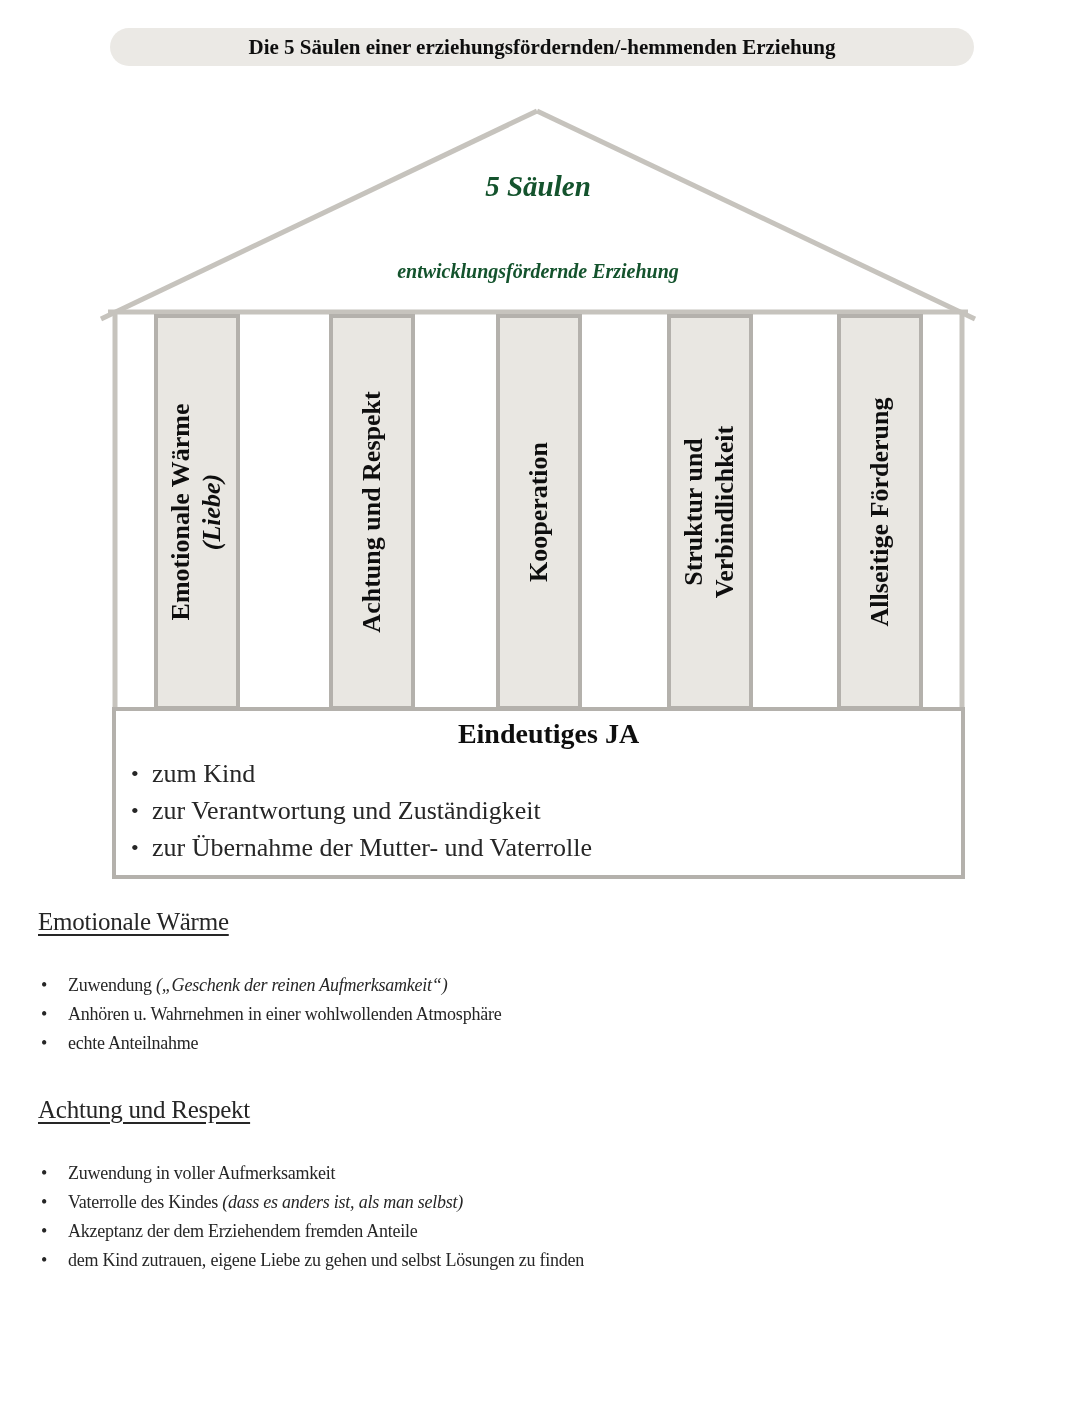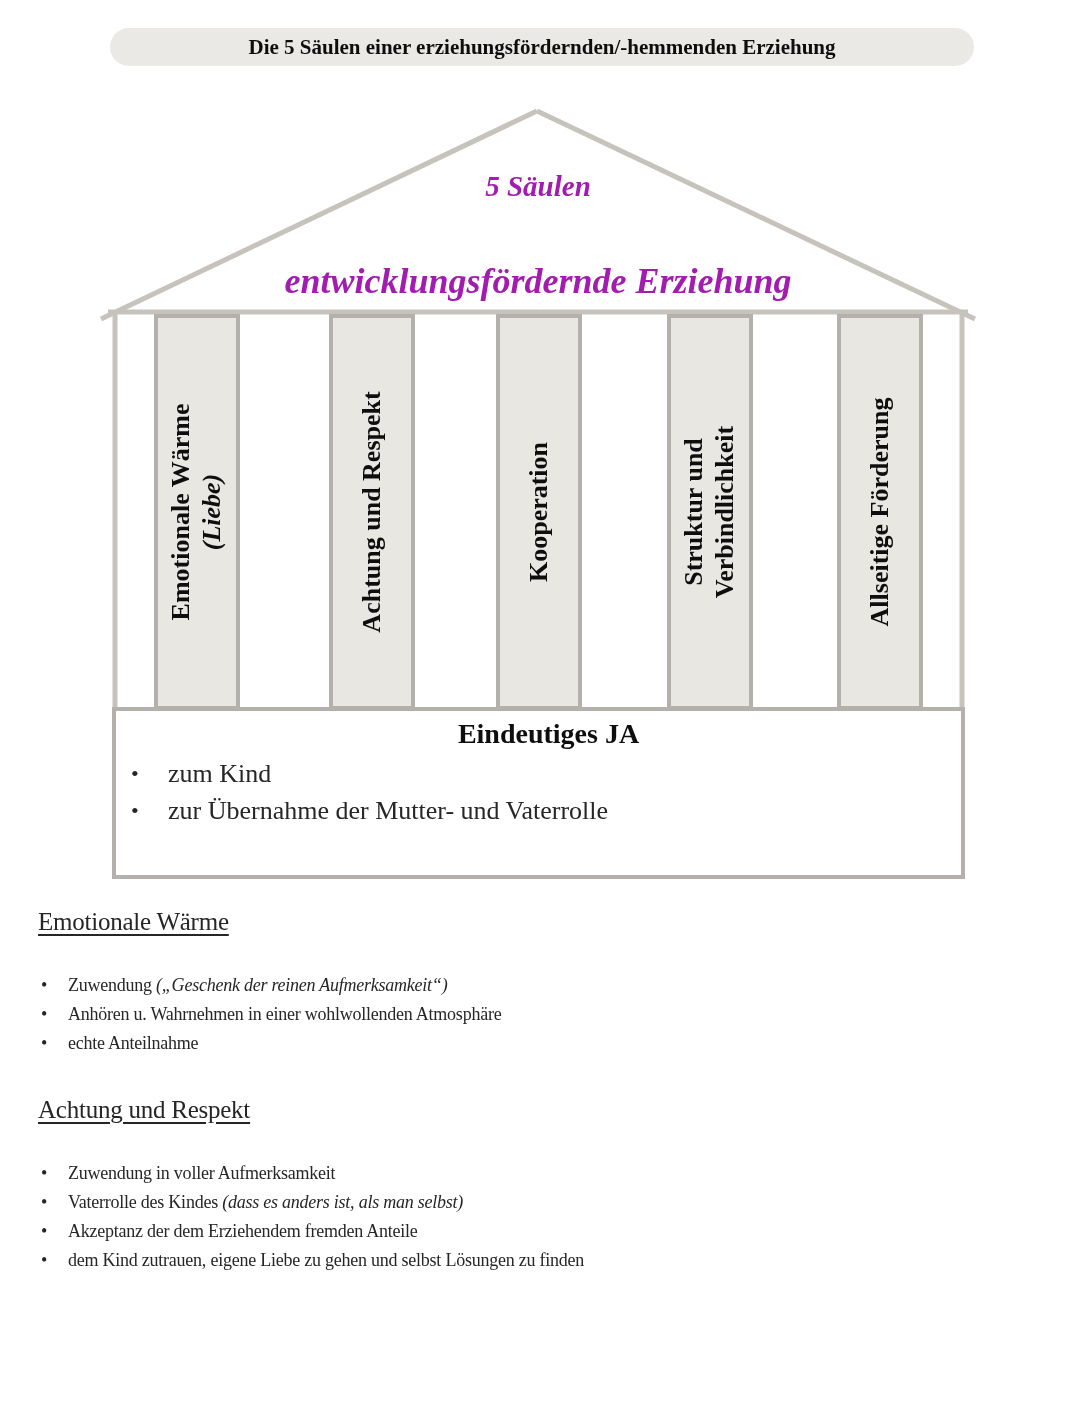--- a/index.html
+++ b/index.html
@@ -42,24 +42,24 @@
   }
   .house-svg { position: absolute; left: 0; top: 0; }
 
   .roof-text {
     position: absolute;
     left: 0;
     width: 1076px;
     text-align: center;
     font-weight: 700;
     font-style: italic;
-    color: #a21caf;
+    color: #14532d;
   }
   .roof-line1 { top: 170px; font-size: 29px; }
-  .roof-line2 { top: 260px; font-size: 36px; }
+  .roof-line2 { top: 260px; font-size: 20px; }
 
   .pillar {
     position: absolute;
     top: 314px;
     height: 396px;
     width: 86px;
     box-sizing: border-box;
     background: var(--pillar_fill, #e9e7e2);
     border: 4px solid var(--line_dark, #b4b1ac);
   }
@@ -104,21 +104,21 @@
     margin-left: 20px;
   }
   .base-list {
     list-style: none;
     margin: 5px 0 0 0;
     padding: 0;
     font-size: 26px;
     line-height: 37px;
     color: #262626;
   }
-  .base-list li { position: relative; padding-left: 52px; }
+  .base-list li { position: relative; padding-left: 36px; }
   .base-list li::before {
     content: "•";
     position: absolute;
     left: 15px;
     top: 0;
     font-size: 22px;
   }
 
   
   .notes {
@@ -201,20 +201,21 @@
   <div class="pillar p5">
     <div class="pillar-label">
       <span>Allseitige Förderung</span>
     </div>
   </div>
 
   <div class="base-box">
     <div class="base-title">Eindeutiges JA</div>
     <ul class="base-list">
       <li><span>zum Kind</span></li>
+      <li><span>zur Verantwortung und Zuständigkeit</span></li>
       <li><span>zur Übernahme der Mutter- und Vaterrolle</span></li>
     </ul>
   </div>
 
 </div>
 
 <div class="notes">
 
   <h3 class="sec-heading">Emotionale Wärme</h3>
   <ul class="sec-list">

